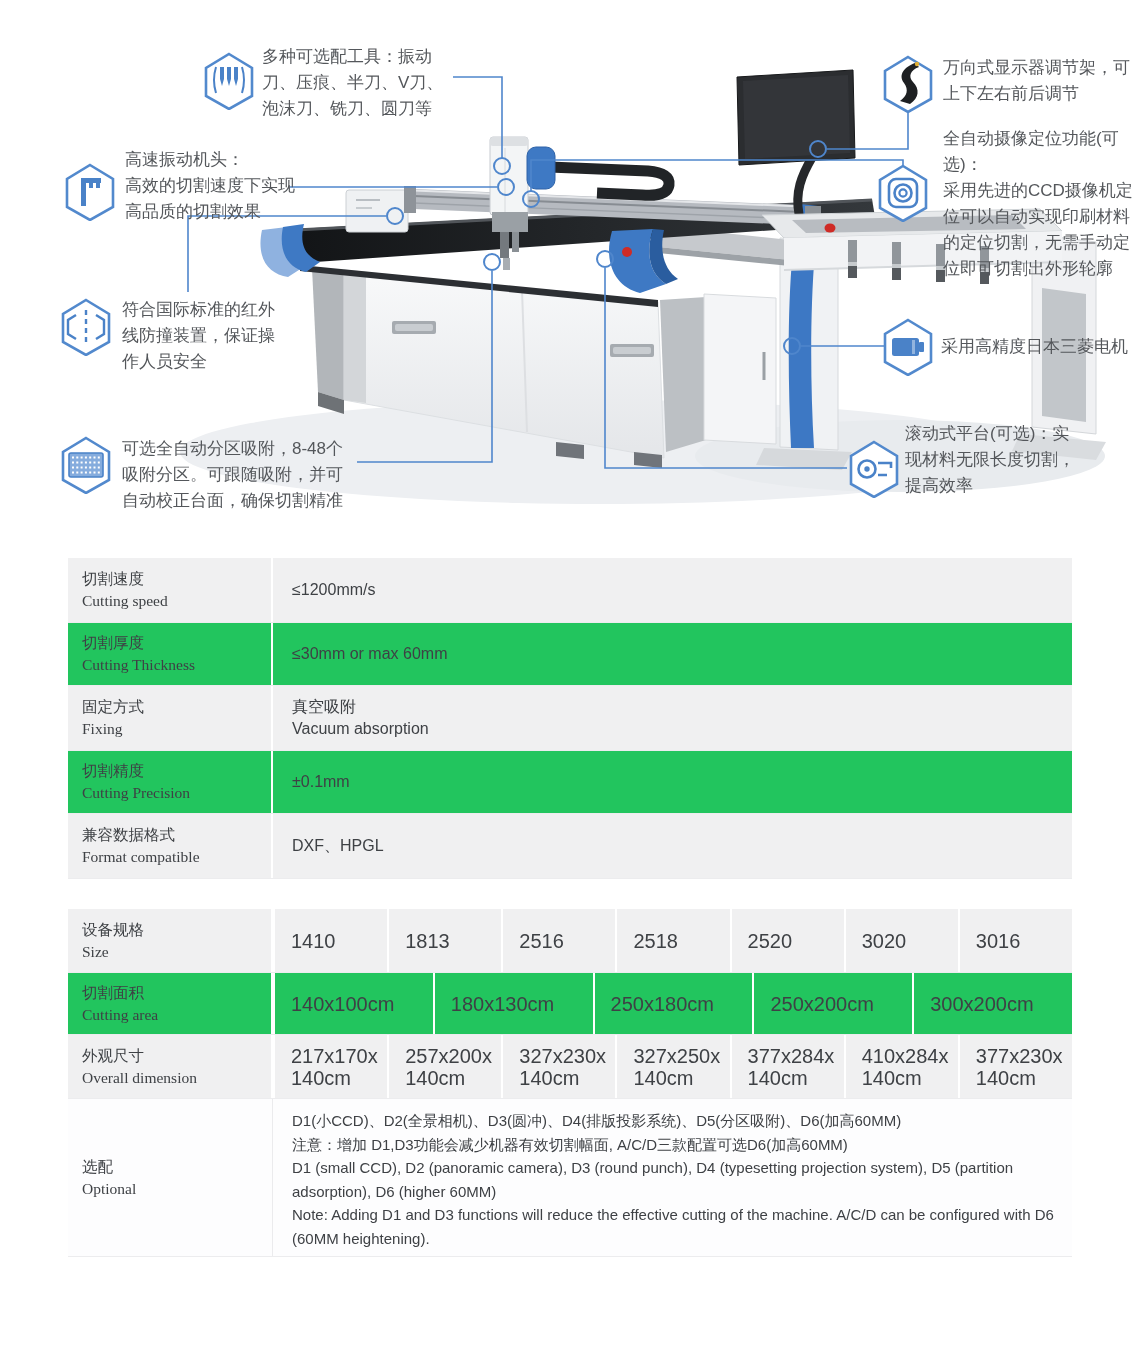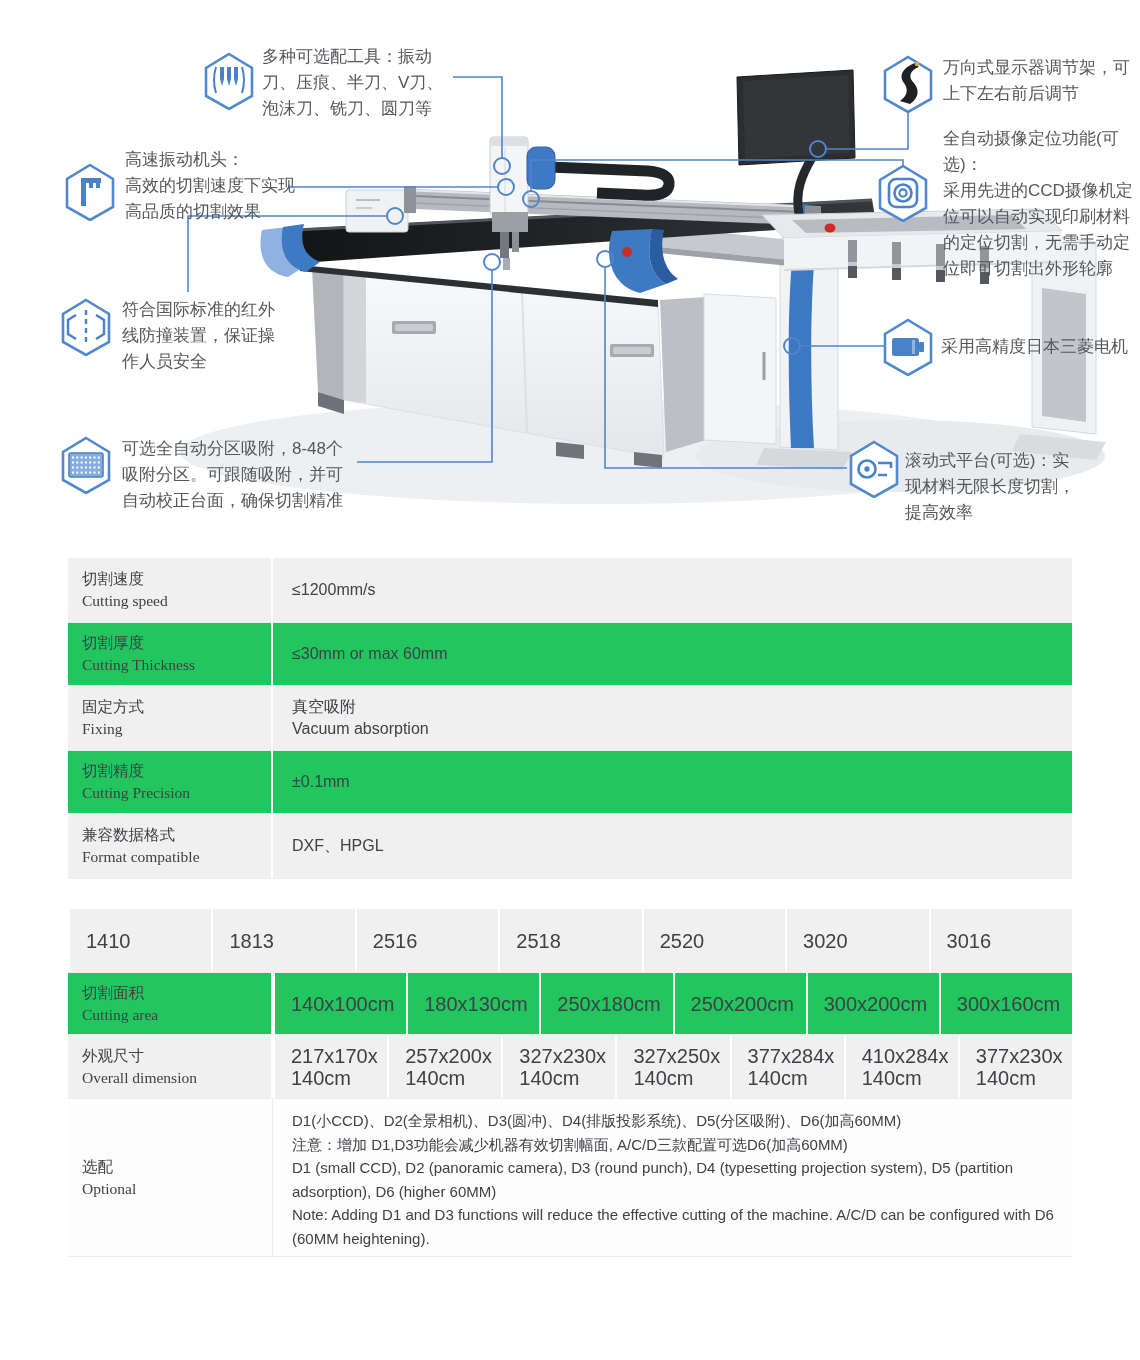--- a/index.html
+++ b/index.html
@@ -264,21 +264,21 @@
     <rect x="30" y="22" width="3" height="14" fill="#ffffff" opacity="0.4"></rect>
   </svg>
   <div class="co-text" style="left:941px;top:334px">采用高精度日本三菱电机</div>
 
   <svg class="co-icon" style="left:848px;top:440px" viewBox="0 0 52 58">
     <polygon points="26,2 49,16 49,44 26,57 3,44 3,16" fill="#ffffff" stroke="#5289cd" stroke-width="2.6"></polygon>
     <circle cx="19" cy="29" r="8.5" fill="none" stroke="#4a82c8" stroke-width="2.6"></circle>
     <circle cx="19" cy="29" r="2.7" fill="#4a82c8"></circle>
     <path d="M30 23 H43 V28 M30 35 H39" fill="none" stroke="#4a82c8" stroke-width="2.6"></path>
   </svg>
-  <div class="co-text" style="left:905px;top:448px">滚动式平台(可选)：实
+  <div class="co-text" style="left:905px;top:421px">滚动式平台(可选)：实
 现材料无限长度切割，
 提高效率</div>
 </div>
 
 <div class="spec-table">
   <div class="srow bg-g">
     <div class="cell-label">
       <div class="cn">切割速度</div>
       <div class="en">Cutting speed</div>
     </div>
@@ -310,39 +310,42 @@
     <div class="cell-label">
       <div class="cn">兼容数据格式</div>
       <div class="en">Format compatible</div>
     </div>
     <div class="cell-value">DXF、HPGL</div>
   </div>
 </div>
 
 <div class="size-table">
   <div class="strow h63 bg-g">
+    <div class="cell-label">
+      <div class="cn">设备规格</div>
+      <div class="en">Size</div>
+    </div>
     <div class="scell">1410</div>
     <div class="scell">1813</div>
     <div class="scell">2516</div>
     <div class="scell">2518</div>
     <div class="scell">2520</div>
     <div class="scell">3020</div>
     <div class="scell">3016</div>
   </div>
   <div class="strow h63 bg-w">
     <div class="cell-label">
       <div class="cn">切割面积</div>
       <div class="en">Cutting area</div>
     </div>
     <div class="scell">140x100cm</div>
     <div class="scell">180x130cm</div>
     <div class="scell">250x180cm</div>
     <div class="scell">250x200cm</div>
     <div class="scell">300x200cm</div>
-    <div class="scell">300x160cm</div>
   </div>
   <div class="strow h63 bg-g">
     <div class="cell-label">
       <div class="cn">外观尺寸</div>
       <div class="en">Overall dimension</div>
     </div>
     <div class="scell">217x170x
 140cm</div>
     <div class="scell">257x200x
 140cm</div>

